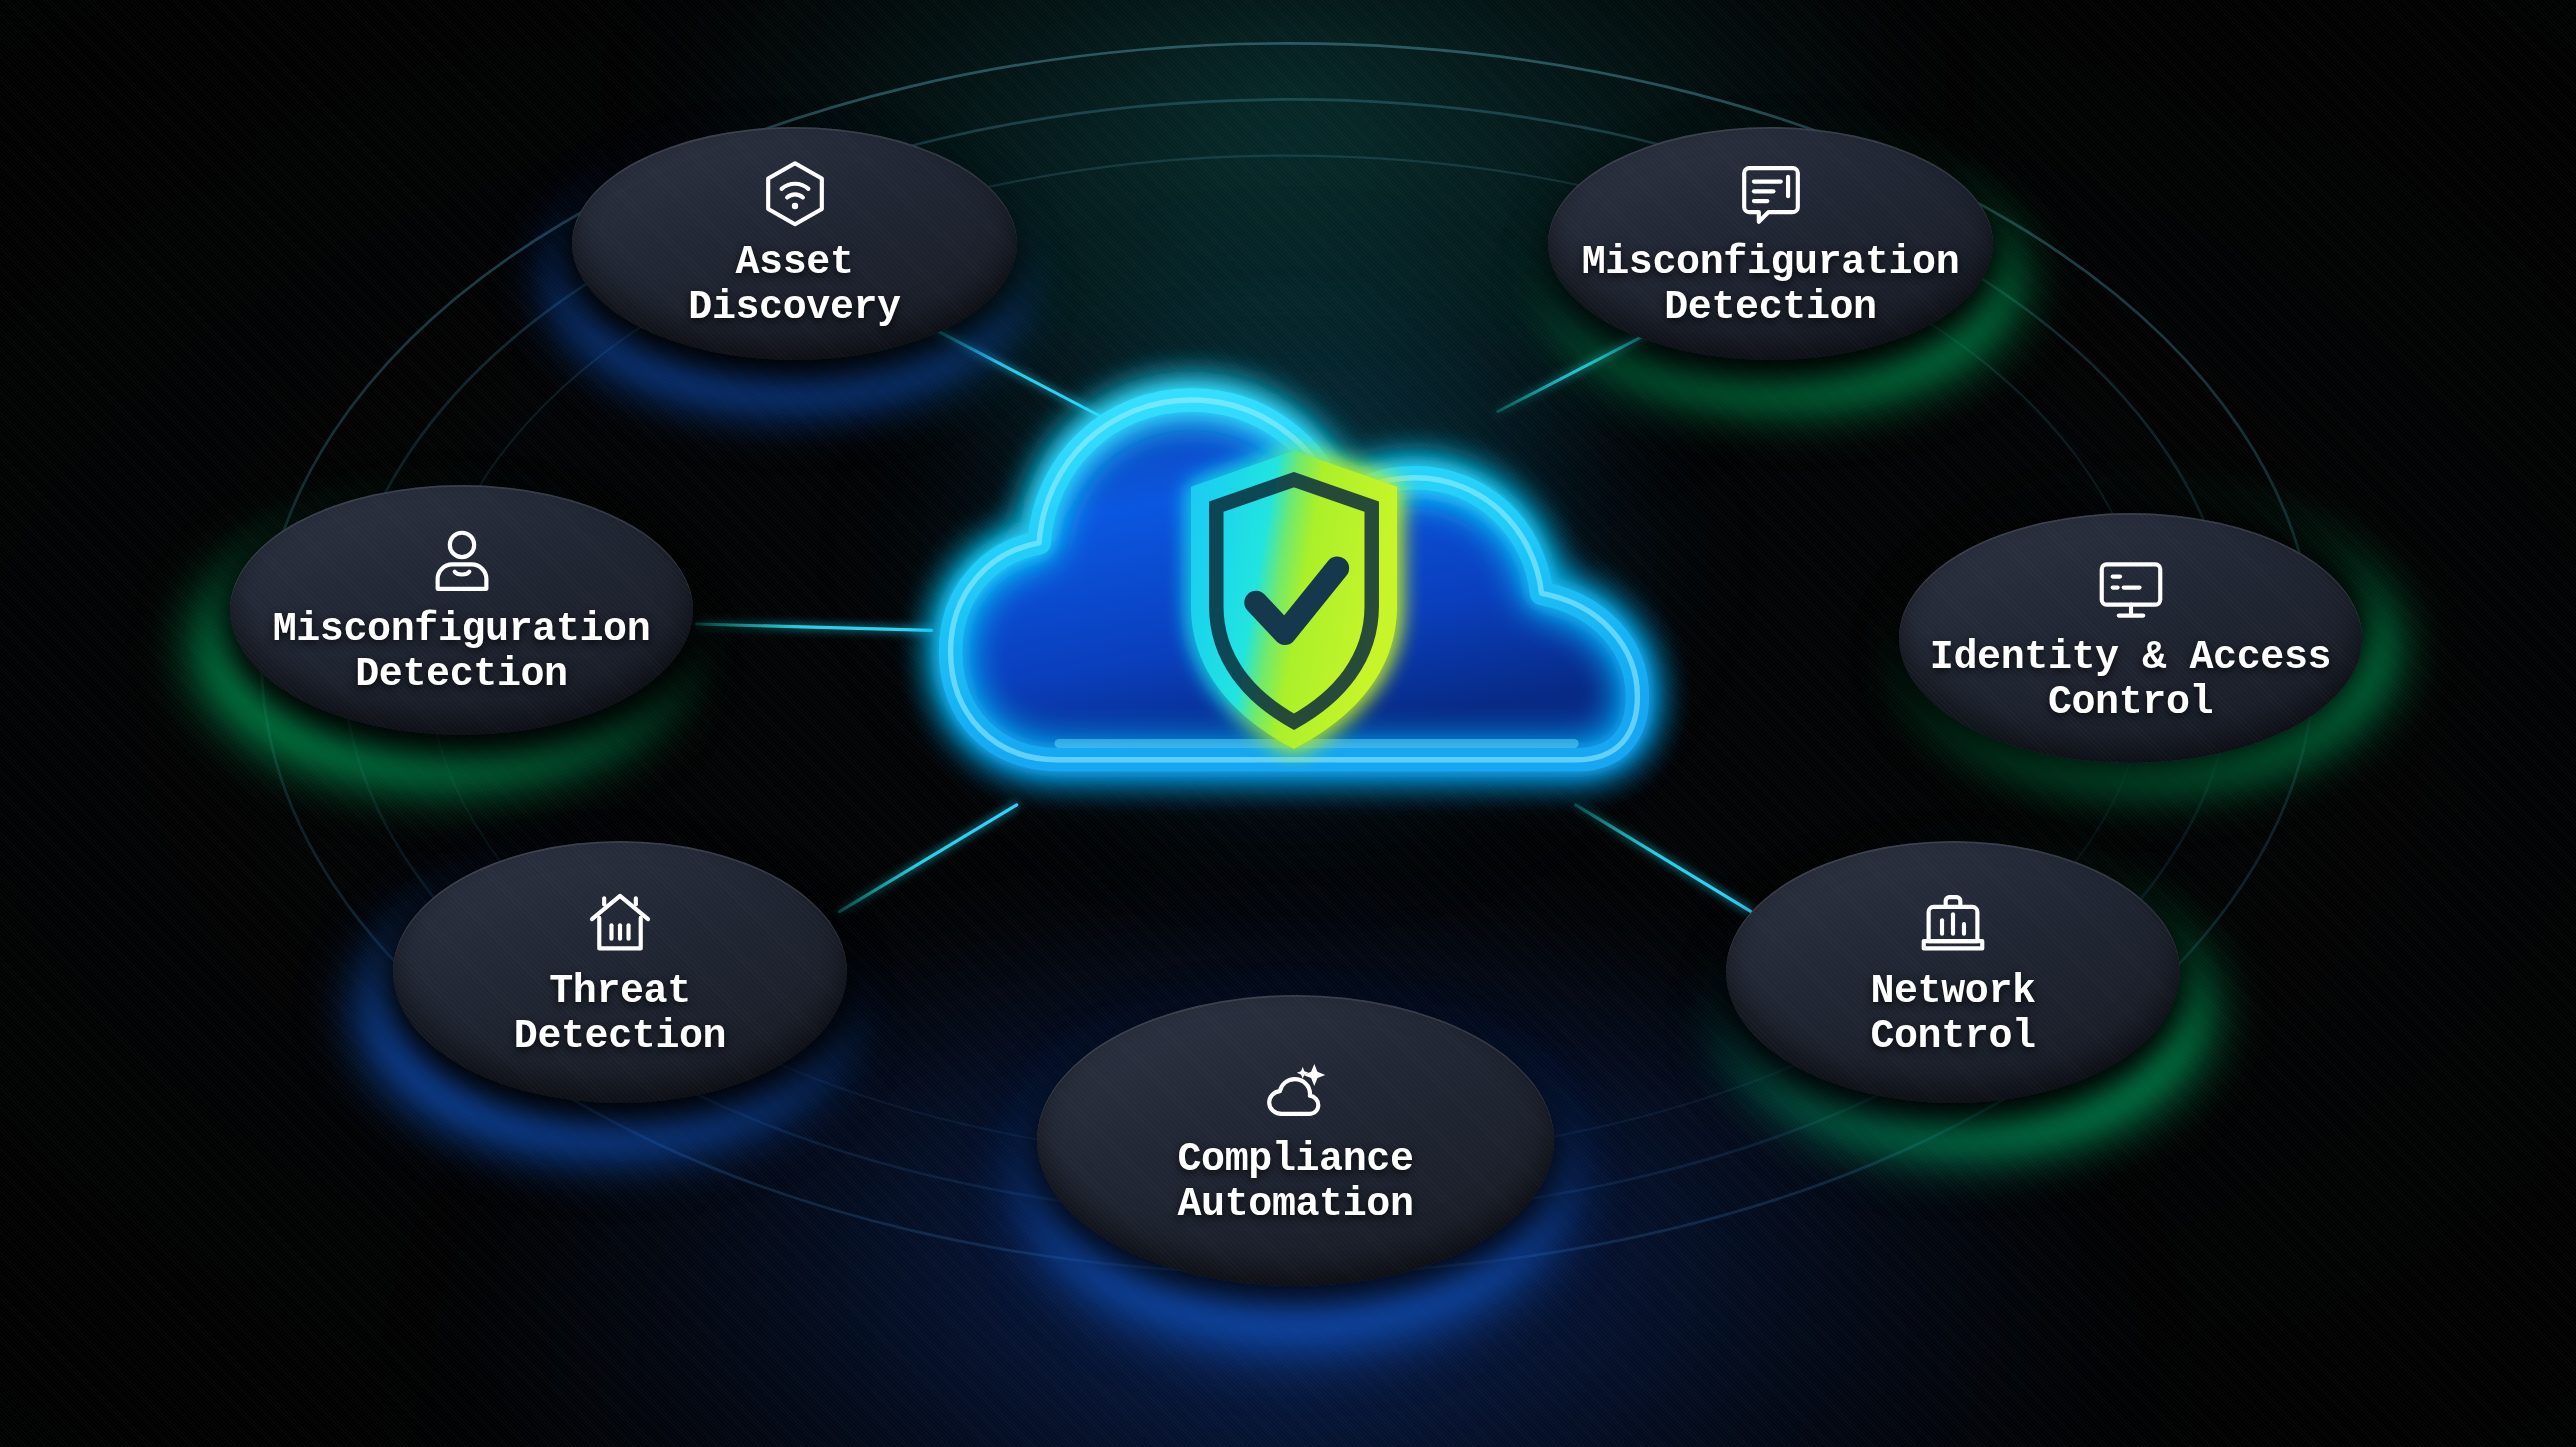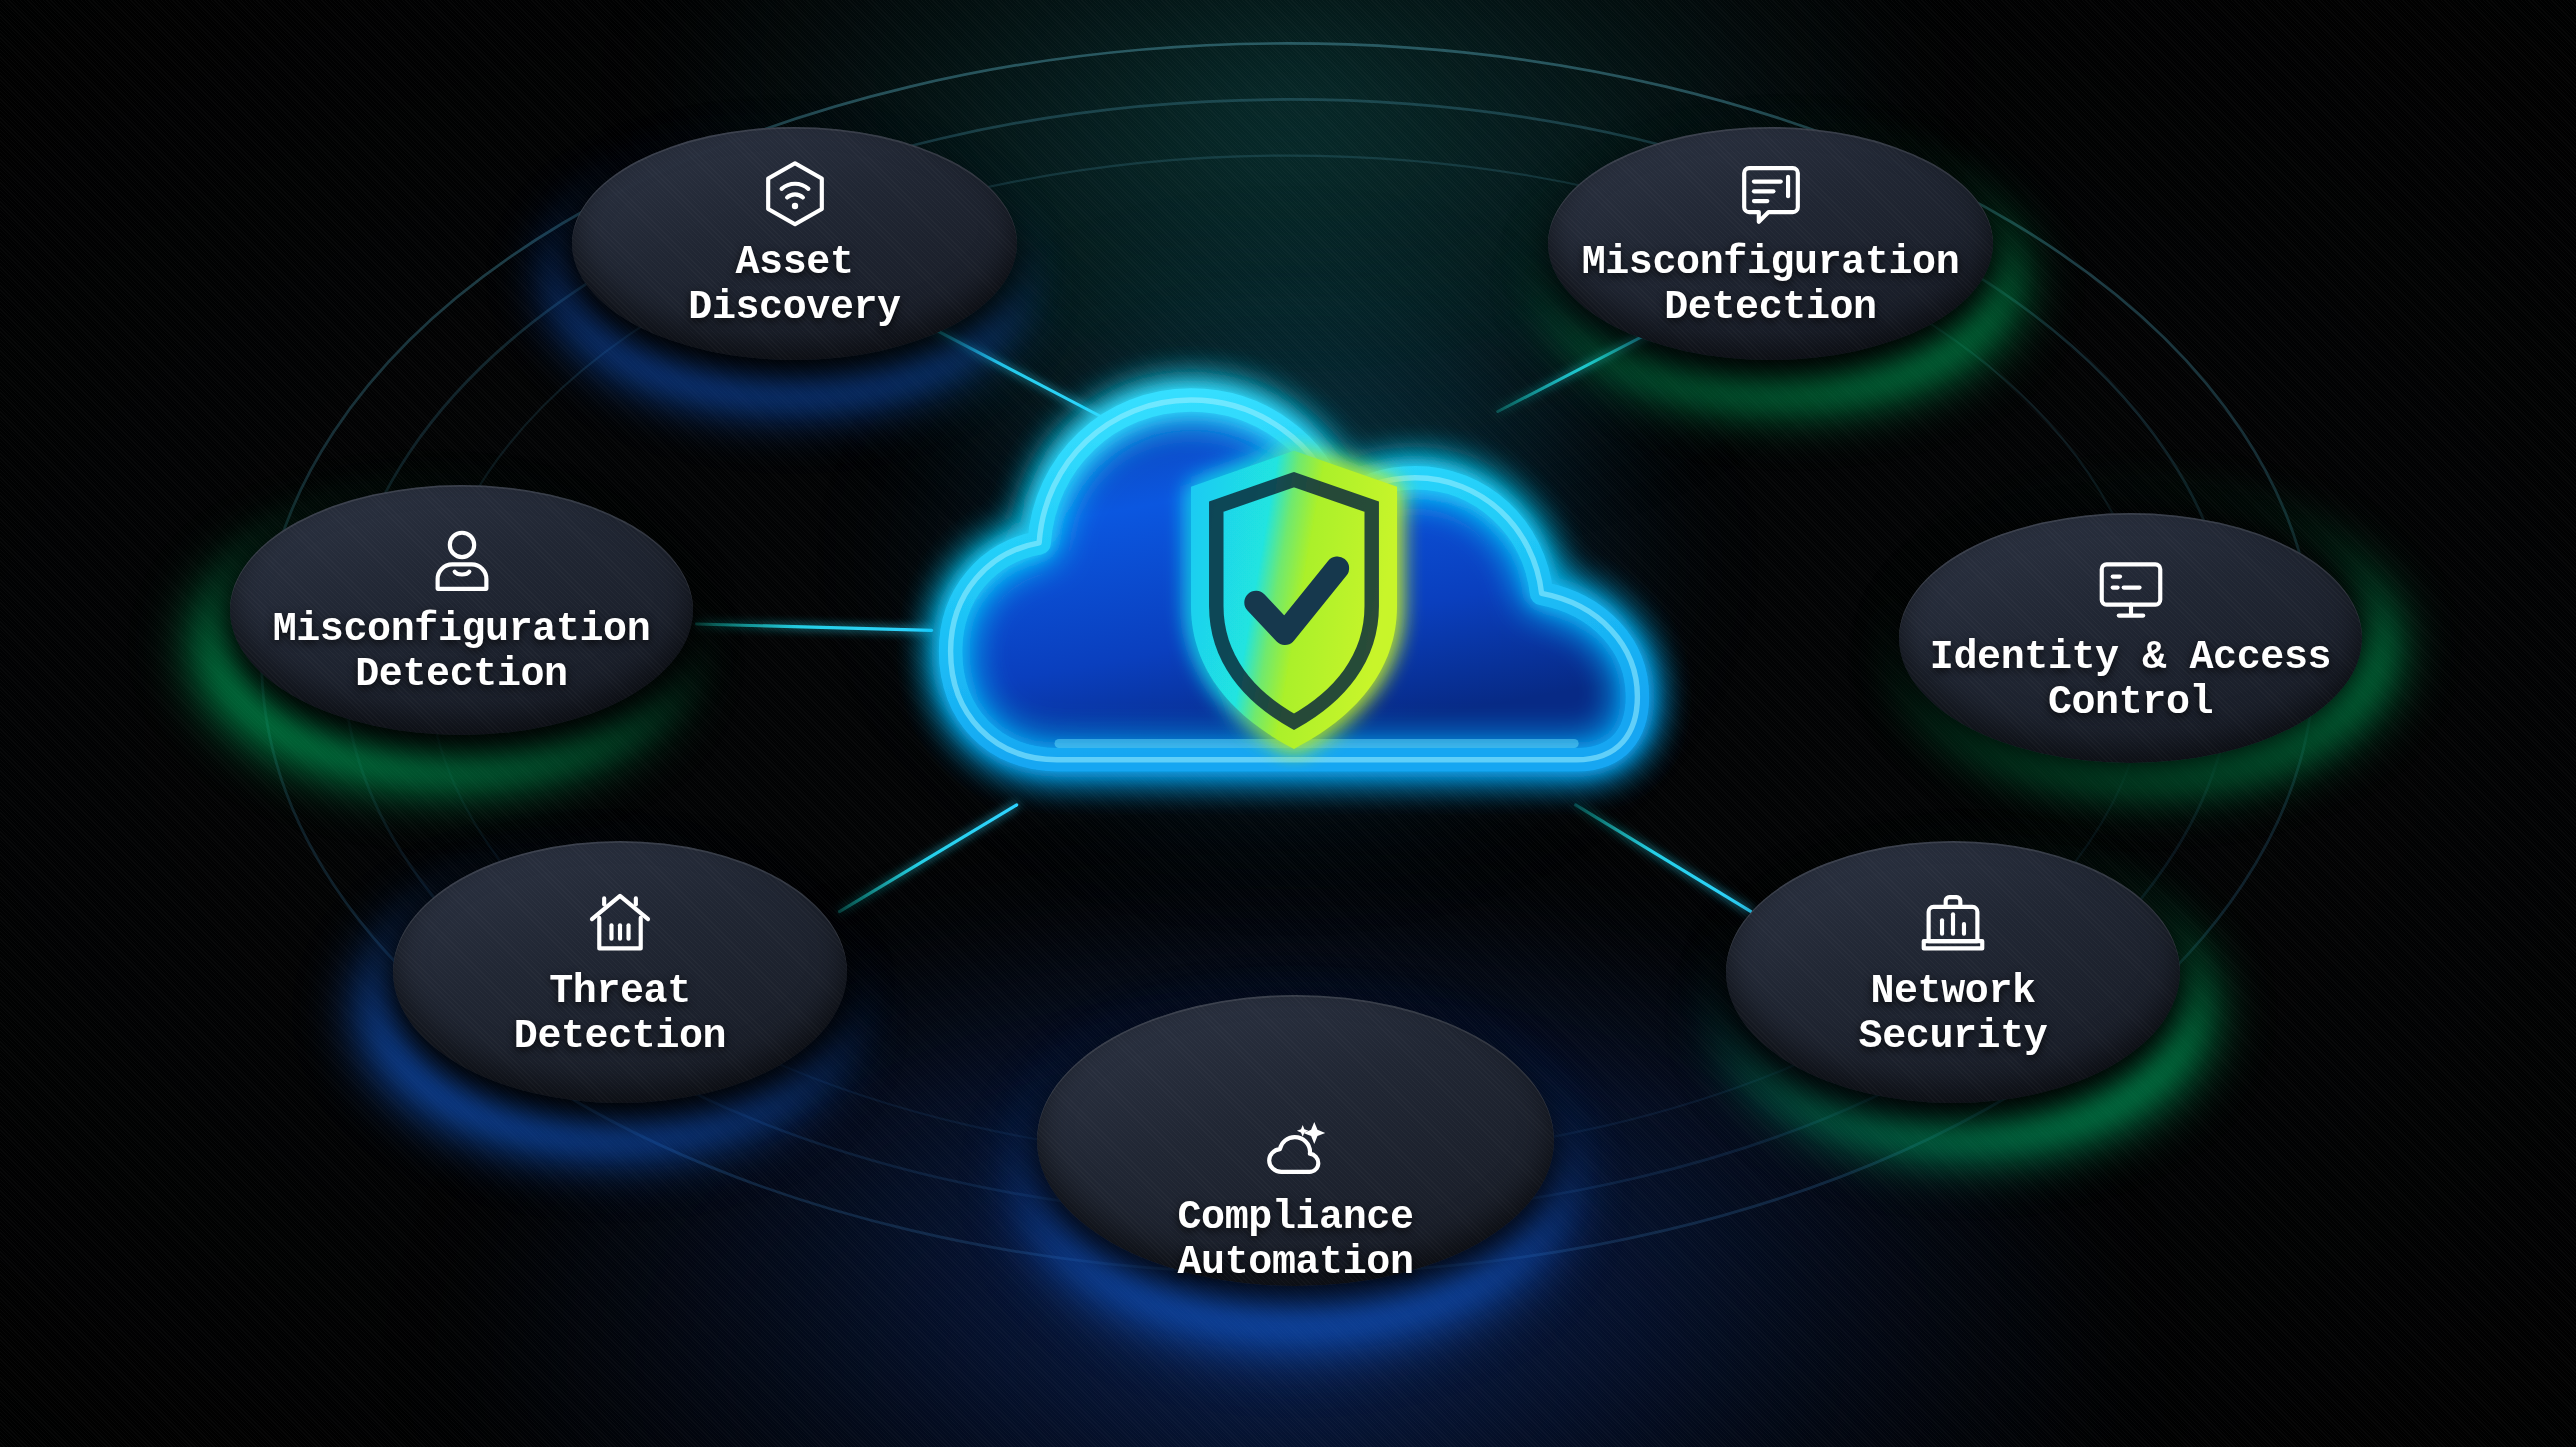--- a/index.html
+++ b/index.html
@@ -317,26 +317,26 @@
       <svg viewBox="0 0 64 64" fill="none" stroke="#ffffff" stroke-width="3.4" stroke-linecap="round" stroke-linejoin="round">
         <path d="M12 22c0-2.2 1.8-4 4-4h32c2.2 0 4 1.8 4 4v24H12Z"></path>
         <path d="M26 18v-5c0-1.6 1.4-3 3-3h6c1.6 0 3 1.4 3 3v5"></path>
         <path d="M8 46h48v6H8Z"></path>
         <path d="M23 40V29"></path>
           <path d="M32 40V24"></path>
           <path d="M41 40V32"></path>
       </svg>
     </span>
     <span class="node-label">Network
-Security</span>
+Control</span>
   </div>
 
   <div class="rim" style="left:1033px; top:1004px; width:525px; height:298px;
               box-shadow:0 42px 60px -11px rgba(21,101,232,0.95), 0 23.5px 63px -9px rgba(21,101,232,0.55);"></div>
-  <div class="node" style="left:1037px; top:995px; width:517px; height:291px;justify-content:flex-end;">
+  <div class="node" style="left:1037px; top:995px; width:517px; height:291px;">
     <span class="node-icon">
       <svg viewBox="0 0 64 64" fill="none" stroke="#ffffff" stroke-width="3.4" stroke-linecap="round" stroke-linejoin="round">
         <path d="M20 50c-5.5 0-10-4.2-10-9.4 0-4.8 3.8-8.8 8.8-9.3C19.9 25.6 25 21.4 31 21.4c6.9 0 12.5 5.4 12.5 12.1 0 .5 0 1-.1 1.5 3.9.6 6.9 3.9 6.9 7.8 0 4-3.3 7.2-7.4 7.2Z"></path>
         <path d="M47 9l2.6 6.4L56 18l-6.4 2.6L47 27l-2.6-6.4L38 18l6.4-2.6Z" fill="#ffffff" stroke="none"></path>
         <path d="M37.5 11.5l1.4 3.4 3.4 1.4-3.4 1.4-1.4 3.4-1.4-3.4-3.4-1.4 3.4-1.4Z" fill="#ffffff" stroke="none"></path>
       </svg>
     </span>
     <span class="node-label">Compliance
 Automation</span>
   </div>

